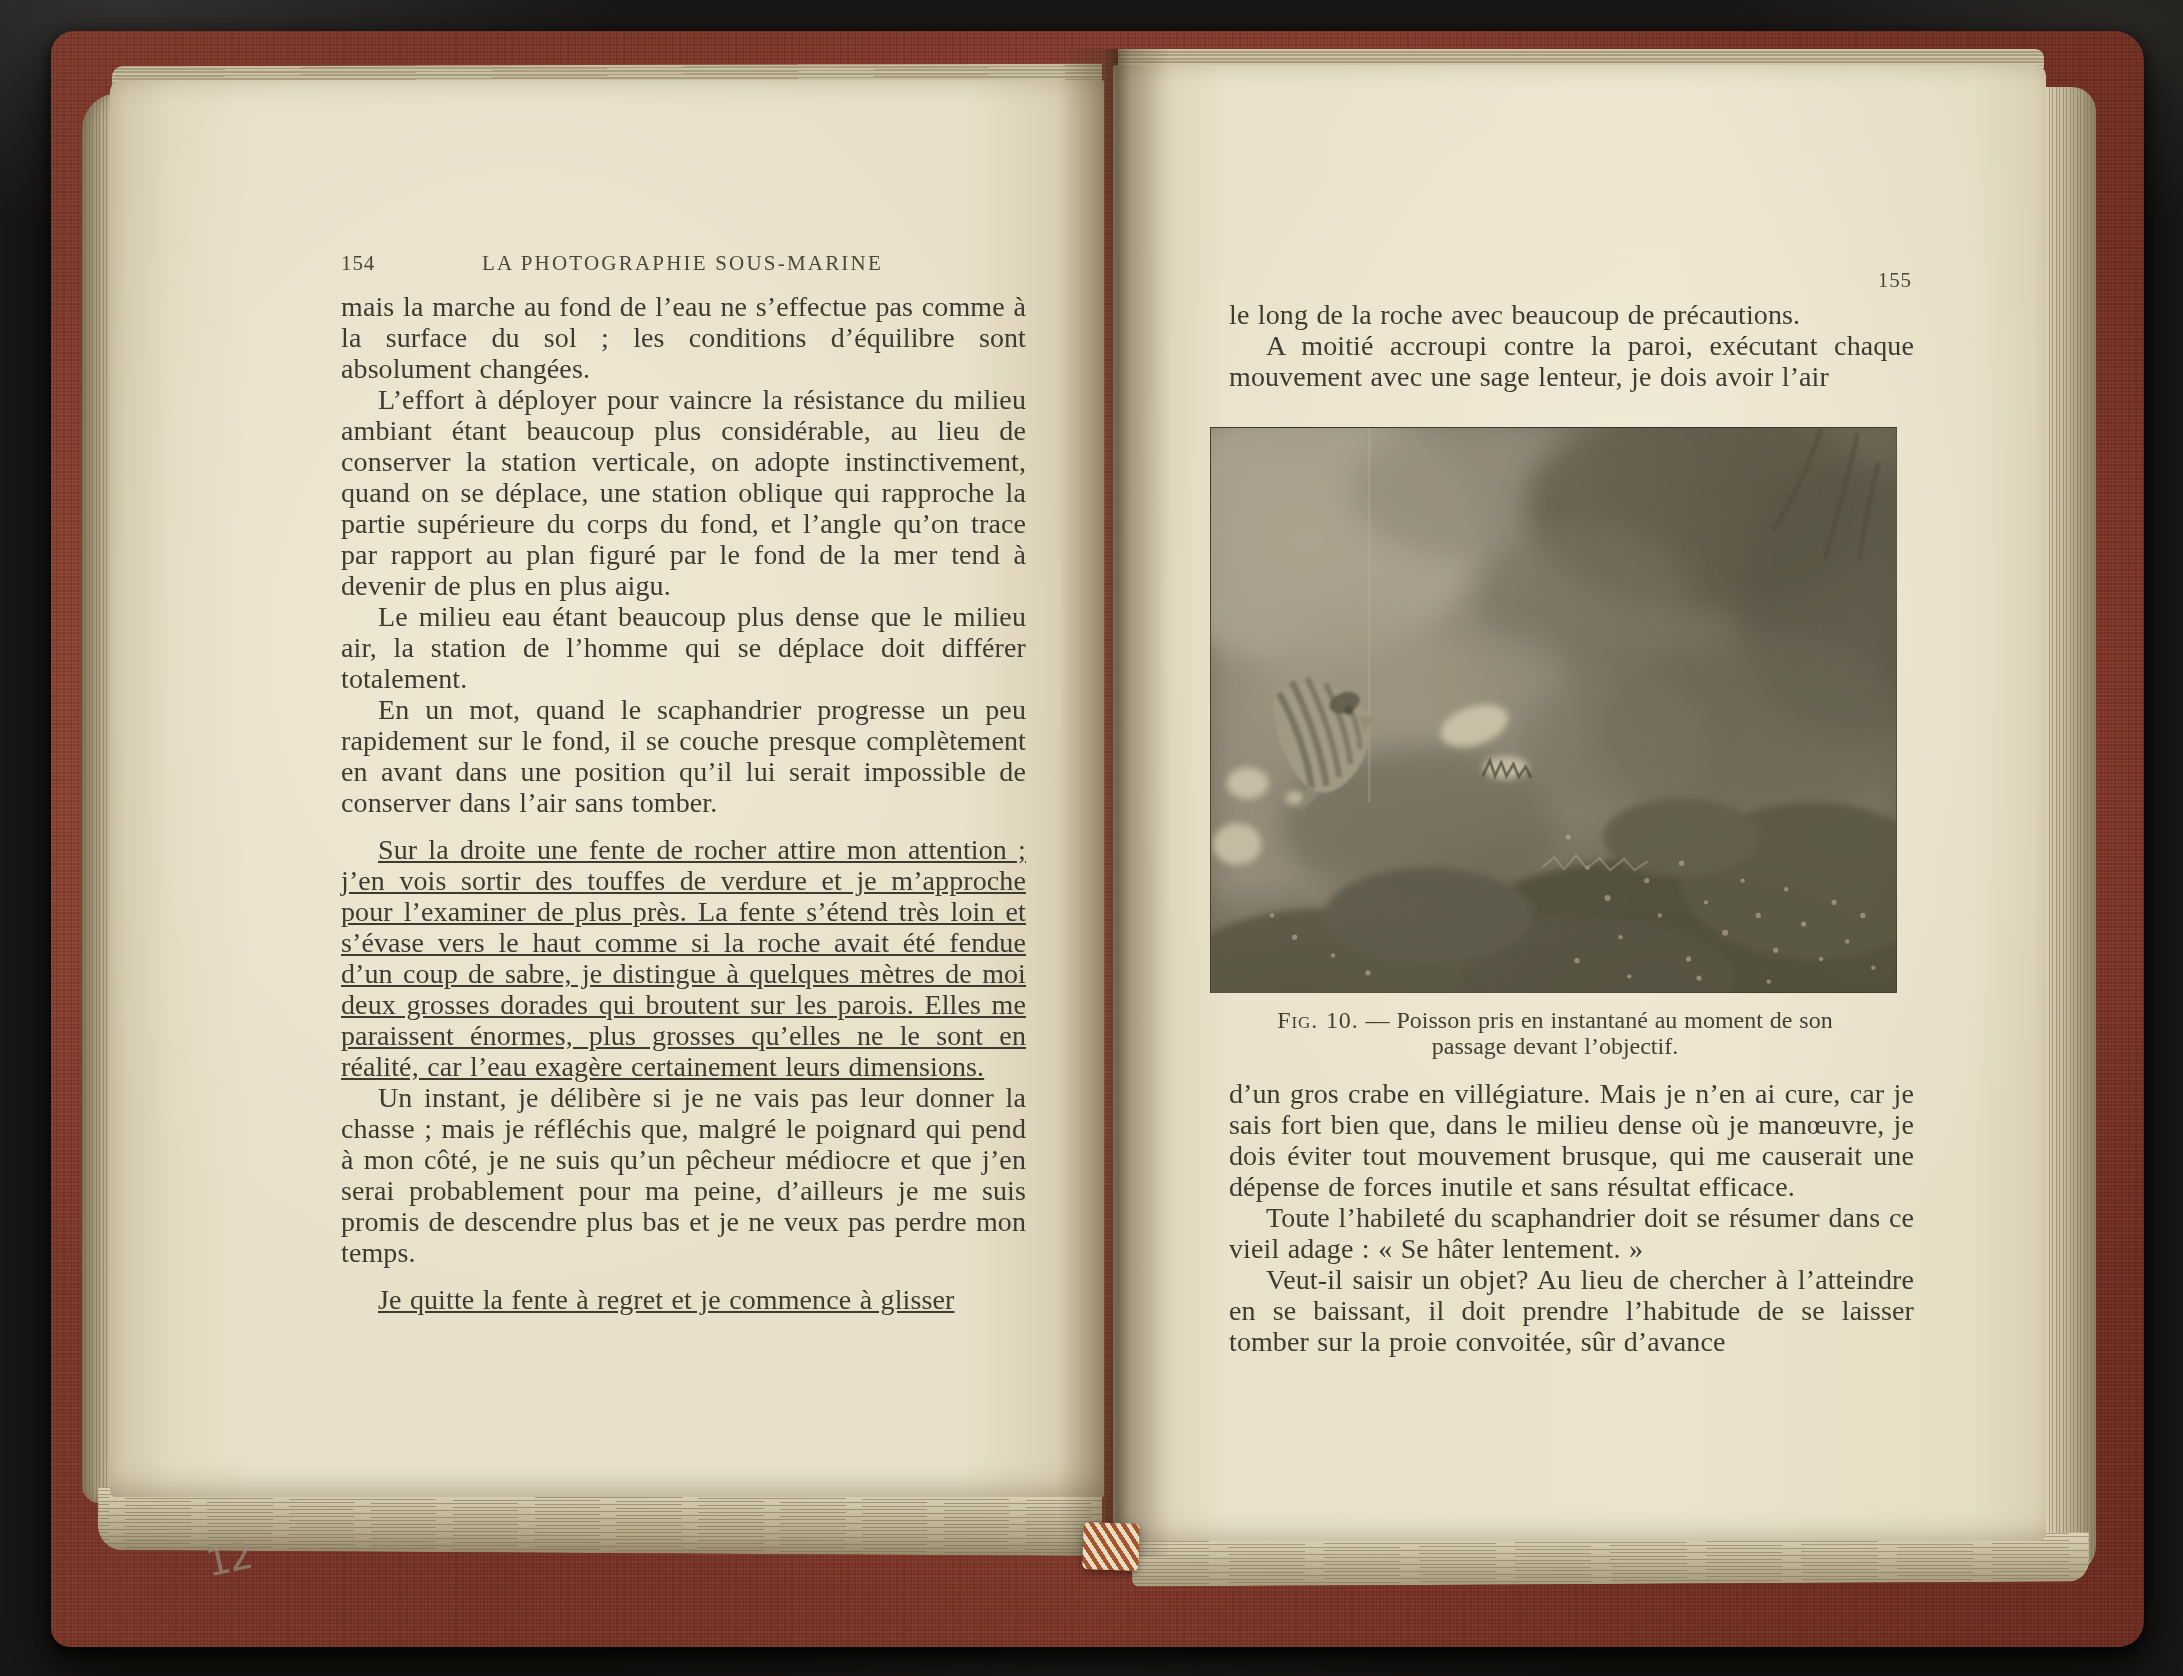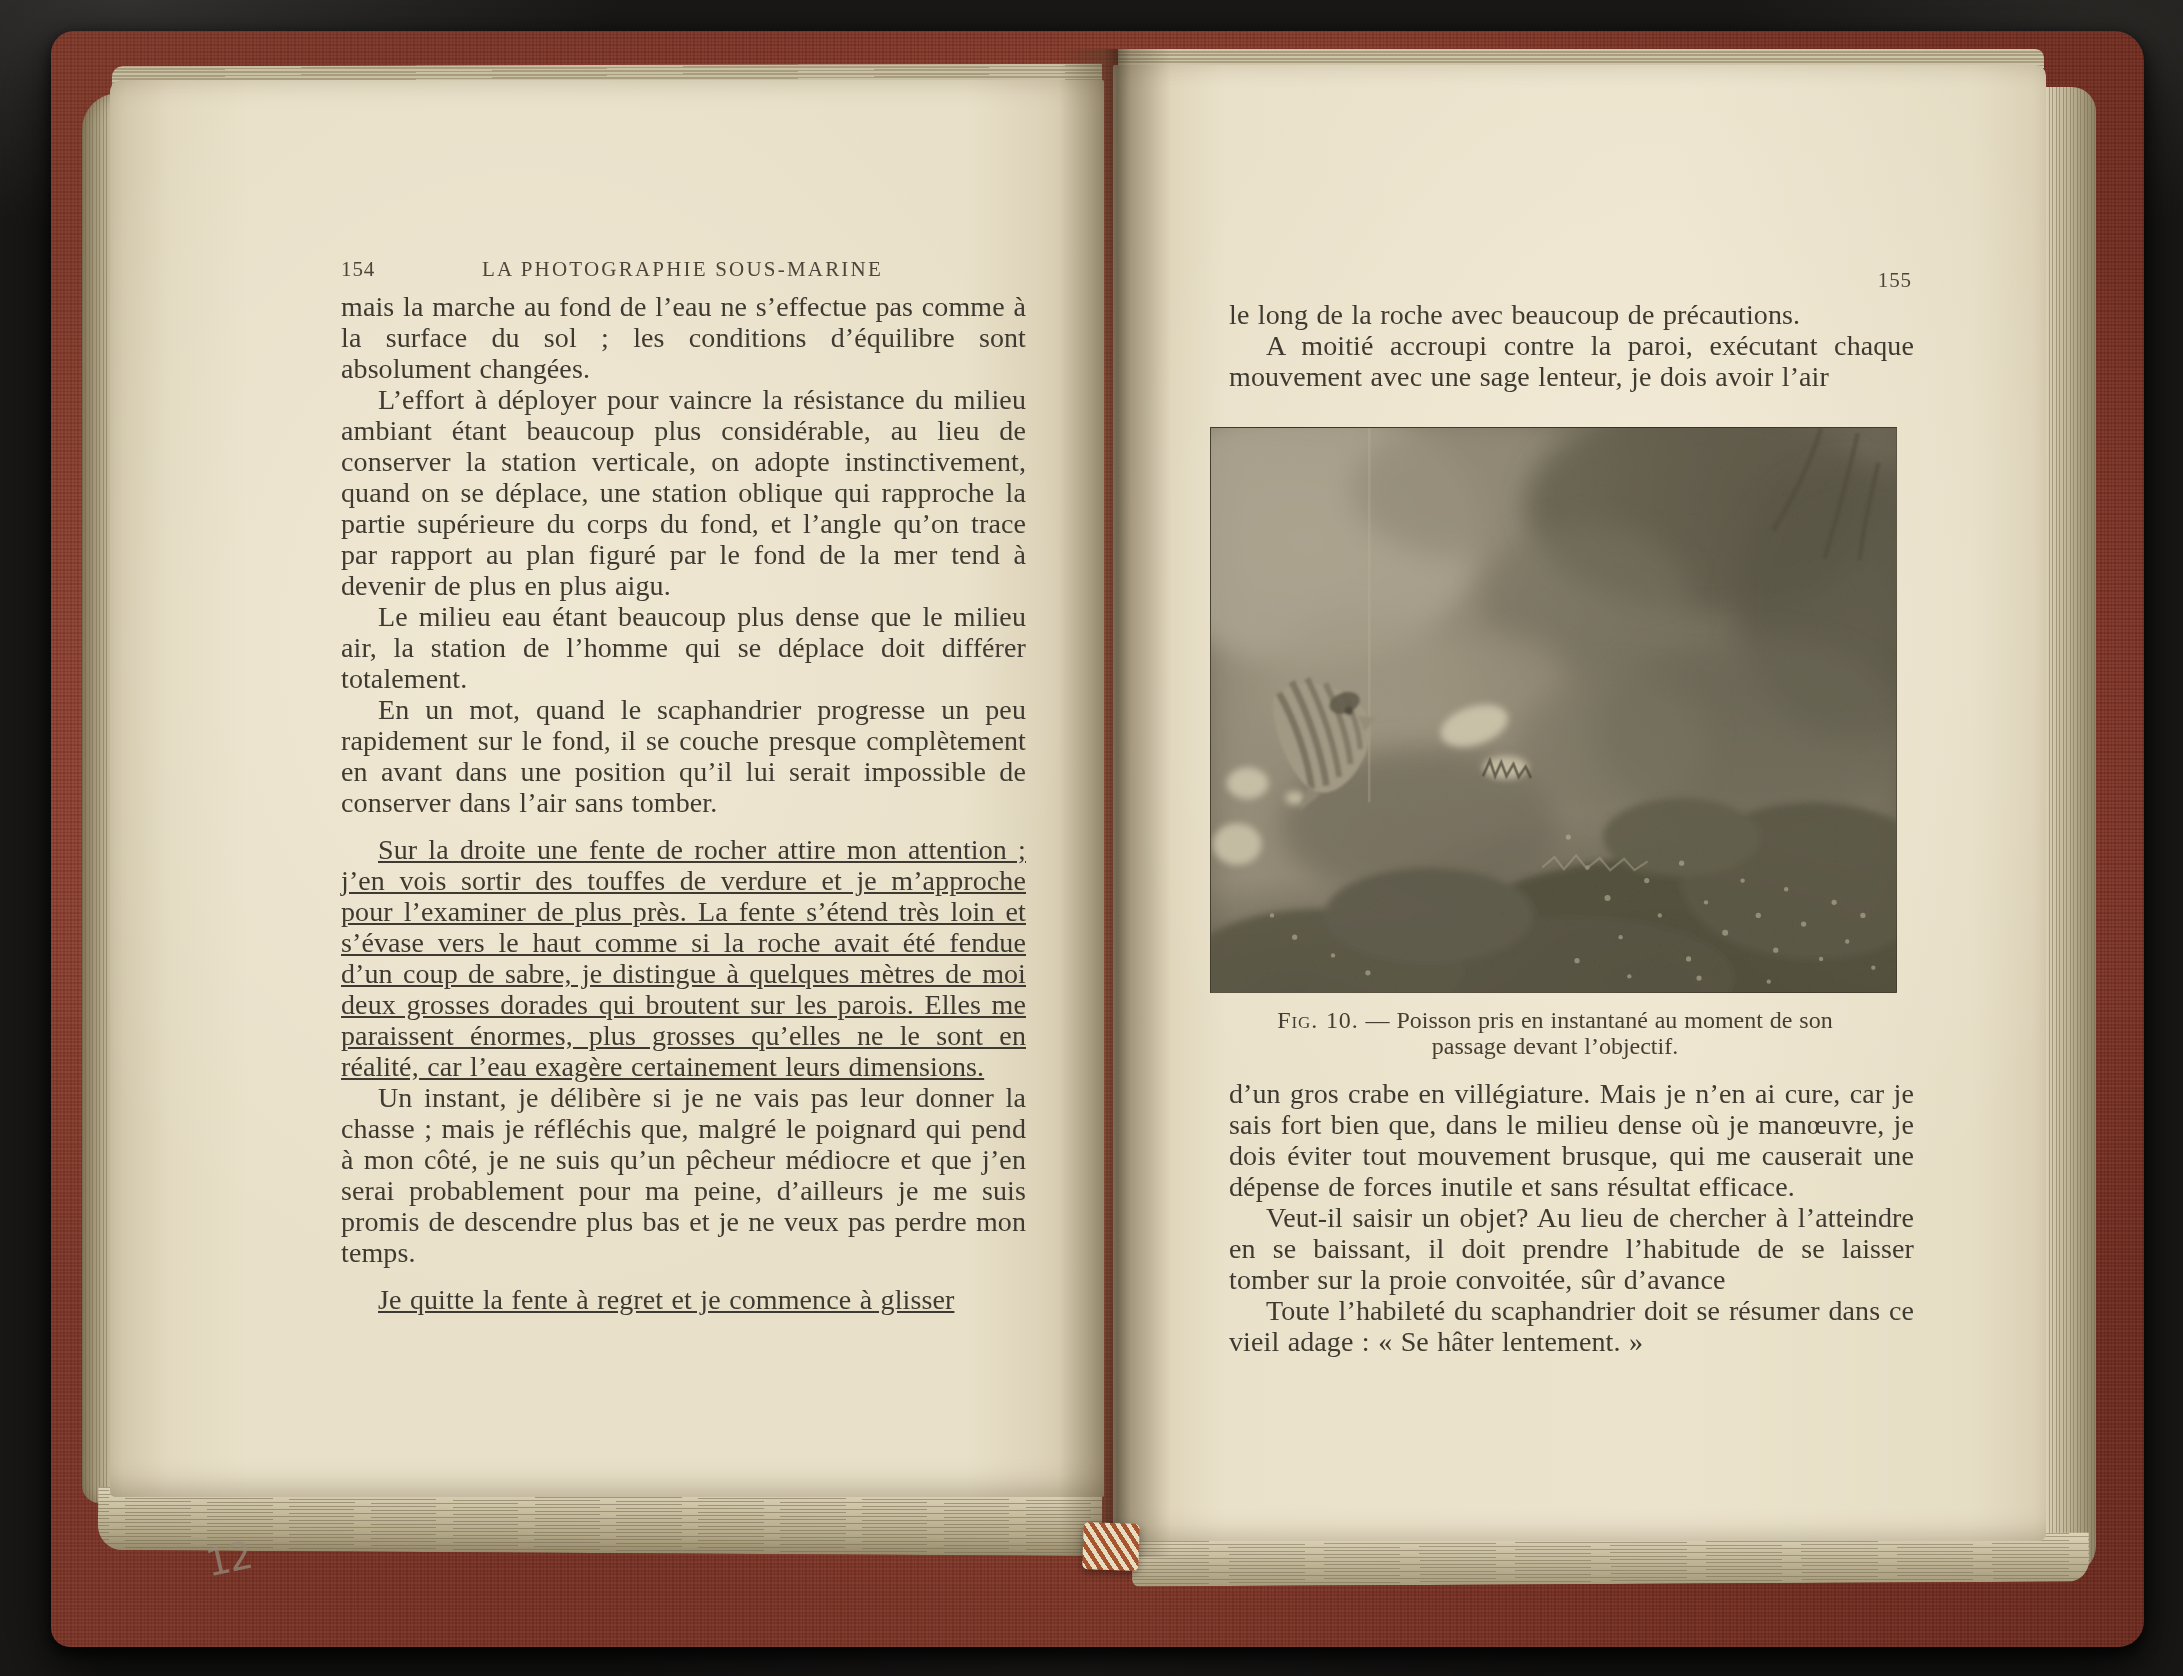--- a/index.html
+++ b/index.html
@@ -97,21 +97,21 @@
     box-shadow:0 3.5px 8.7px rgba(0,0,0,.35);
   }
 
   
   .running-head { position:absolute; width:683px; height:30px; color:#4c463a;
     font-size:21px; letter-spacing:2.2px; }
   .running-head .pagenum { position:absolute; top:0; font-size:21px; letter-spacing:0.9px; }
   .running-head .pagenum.pos-left { left:0; }
   .running-head .pagenum.pos-right { right:0;margin-left:33px; }
   .running-head .head-title { display:block; text-align:center; }
-  .rh-left { left:231px; top:177px; }
+  .rh-left { left:231px; top:171px; }
   .rh-right { left:116px; top:203px; }
 
   .text-block { position:absolute; width:685px; color:#3f3a31; }
   .text-block p {
     margin:0; font-size:28px; line-height:31px; text-align:justify;
     text-indent:37px; word-spacing:1.3px; letter-spacing:0.1px;
   }
   .text-block p.no-indent { text-indent:0; }
   .text-block p.gap { margin-top:16px;text-decoration:underline; }
   .tb-left  { left:231px; top:211px; }
@@ -293,22 +293,22 @@
           </svg>
         </div>
         <figcaption>
           <span class="caplabel">Fig. 10.</span>
           <span>— Poisson pris en instantané au moment de son passage devant l’objectif.</span>
         </figcaption>
       </figure>
 
       <div class="text-block tb-right-bottom">
         <p class="no-indent">d’un gros crabe en villégiature. Mais je n’en ai cure, car je sais fort bien que, dans le milieu dense où je manœuvre, je dois éviter tout mouvement brusque, qui me causerait une dépense de forces inutile et sans résultat efficace.</p>
+        <p>Toute l’habileté du scaphandrier doit se résumer dans ce vieil adage : « Se hâter lentement. »</p>
         <p>Veut-il saisir un objet? Au lieu de chercher à l’atteindre en se baissant, il doit prendre l’habitude de se laisser tomber sur la proie convoitée, sûr d’avance</p>
-        <p>Toute l’habileté du scaphandrier doit se résumer dans ce vieil adage : « Se hâter lentement. »</p>
       </div>
     </div>
 
     <div class="gutter-shadow"></div>
     <div class="headband"></div>
 
     <div class="pencil-mark">12</div>
   </div>
 </div>
 

